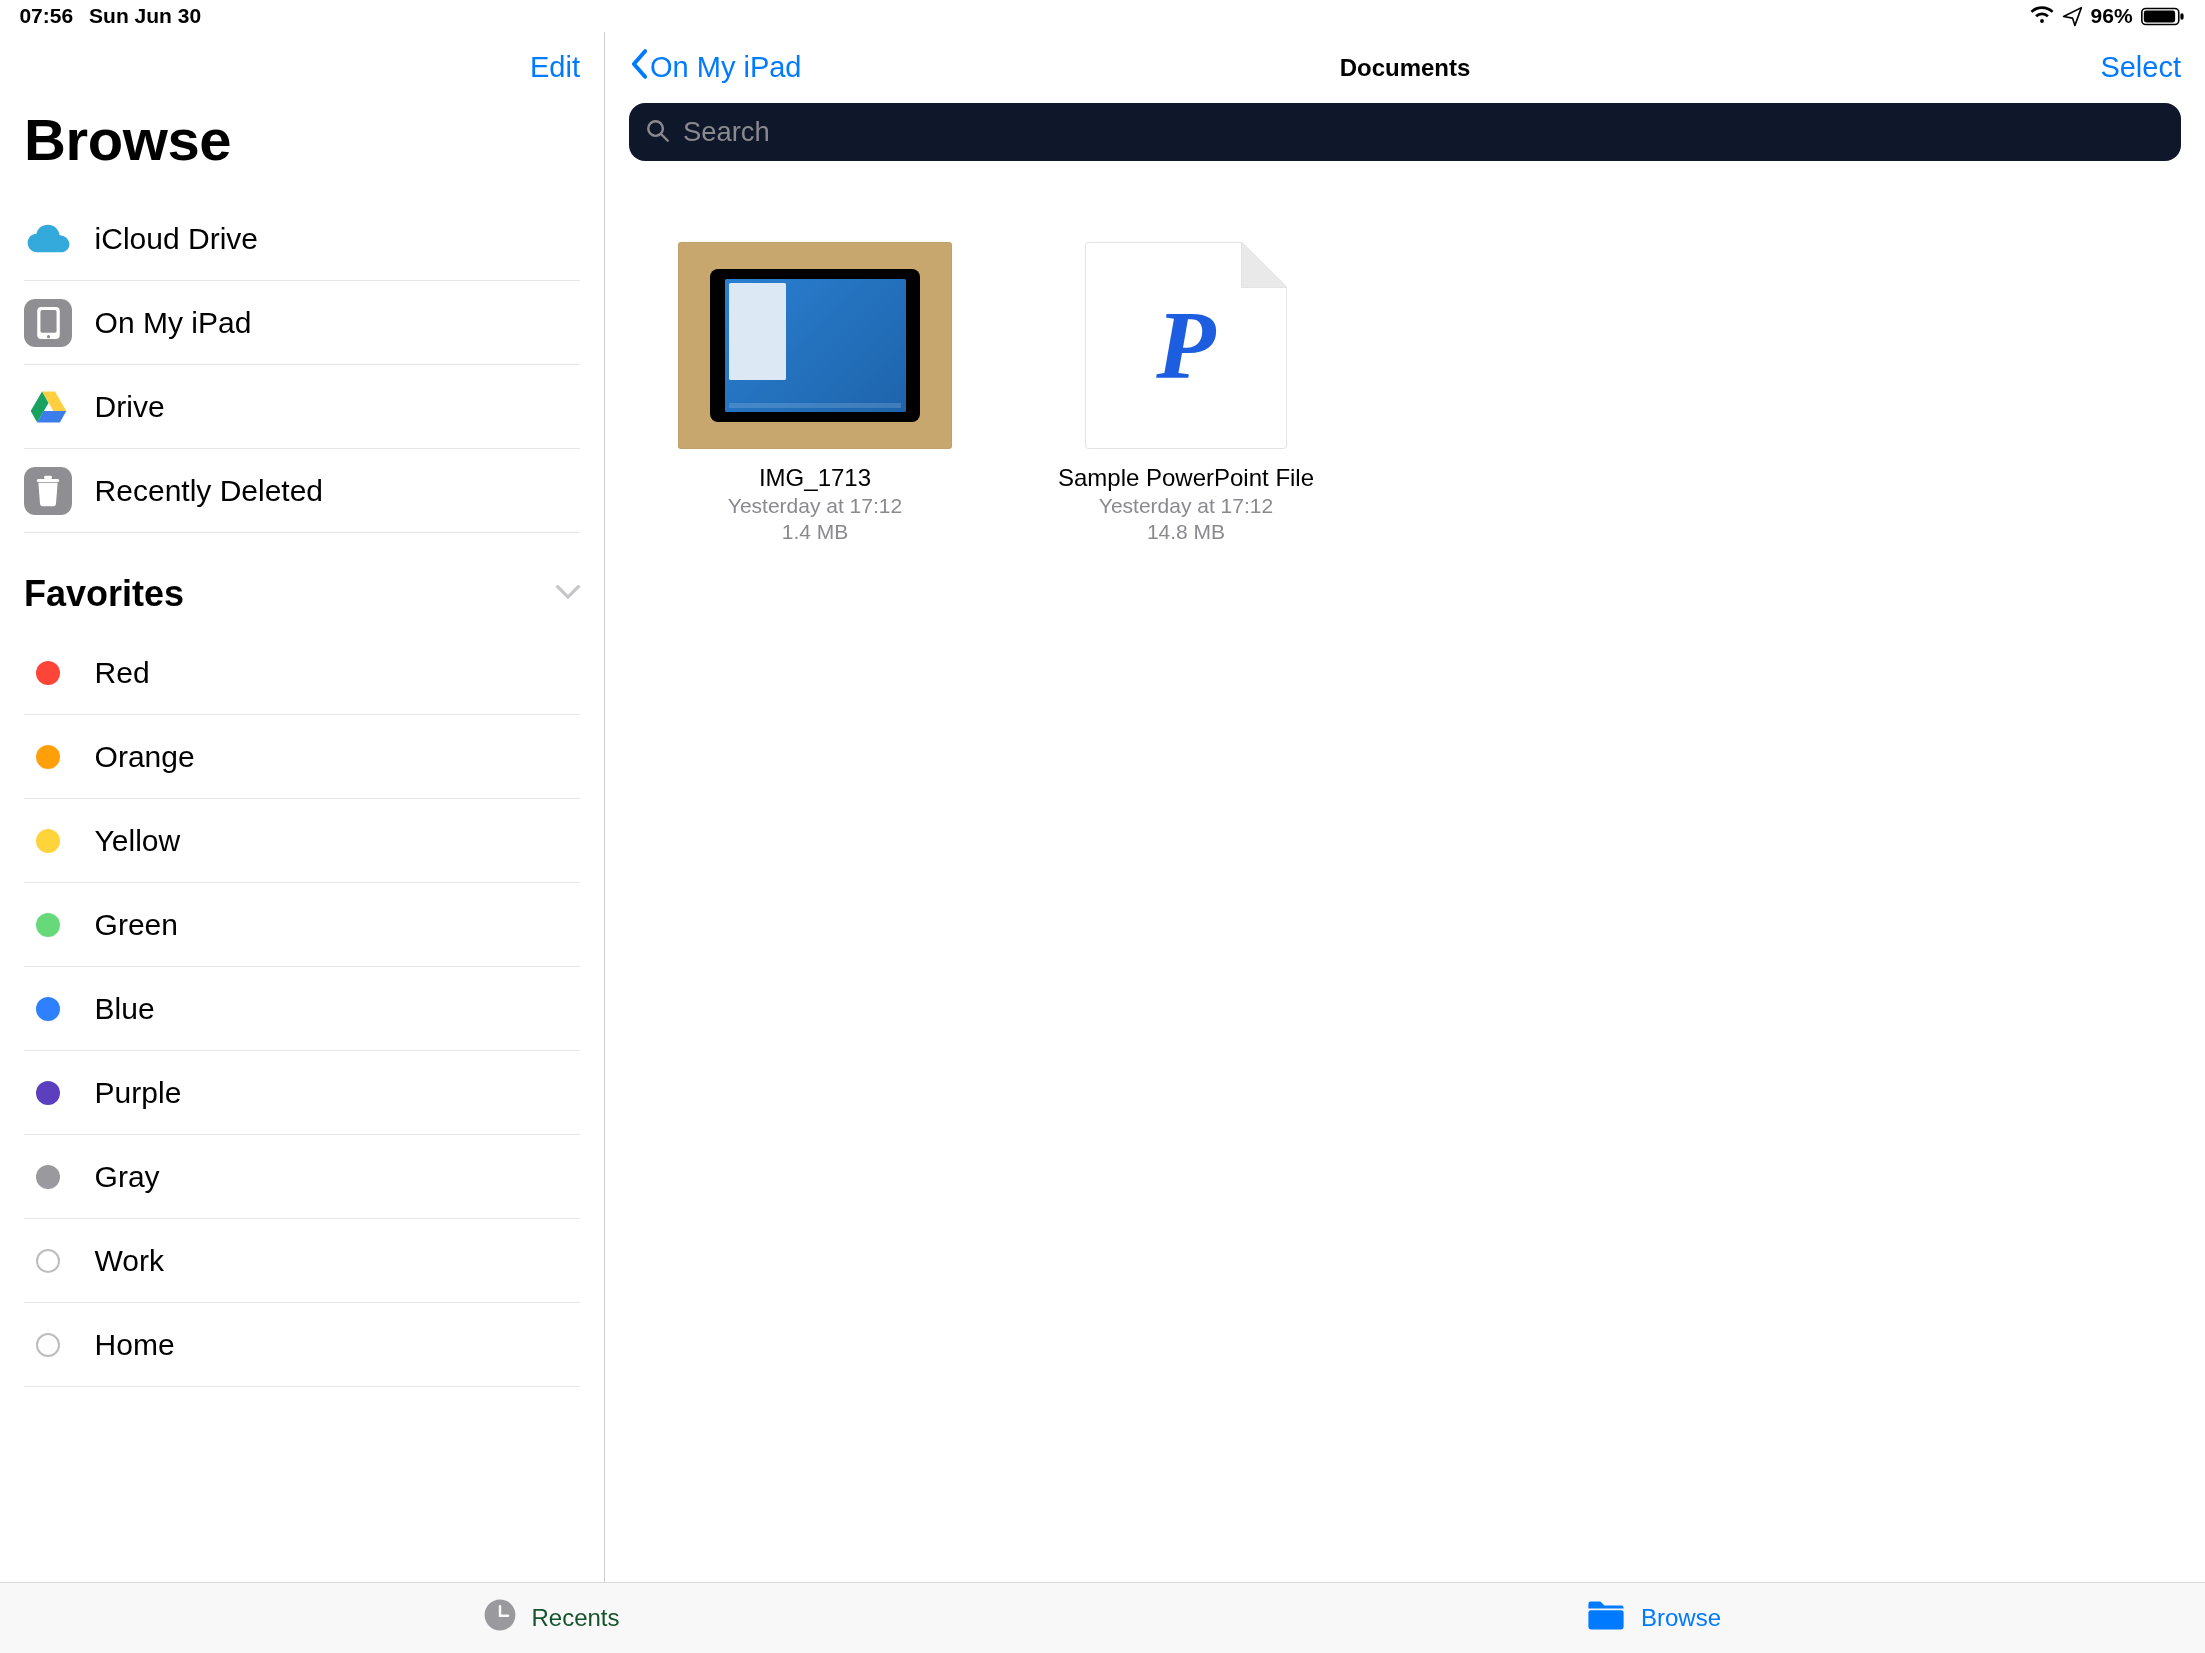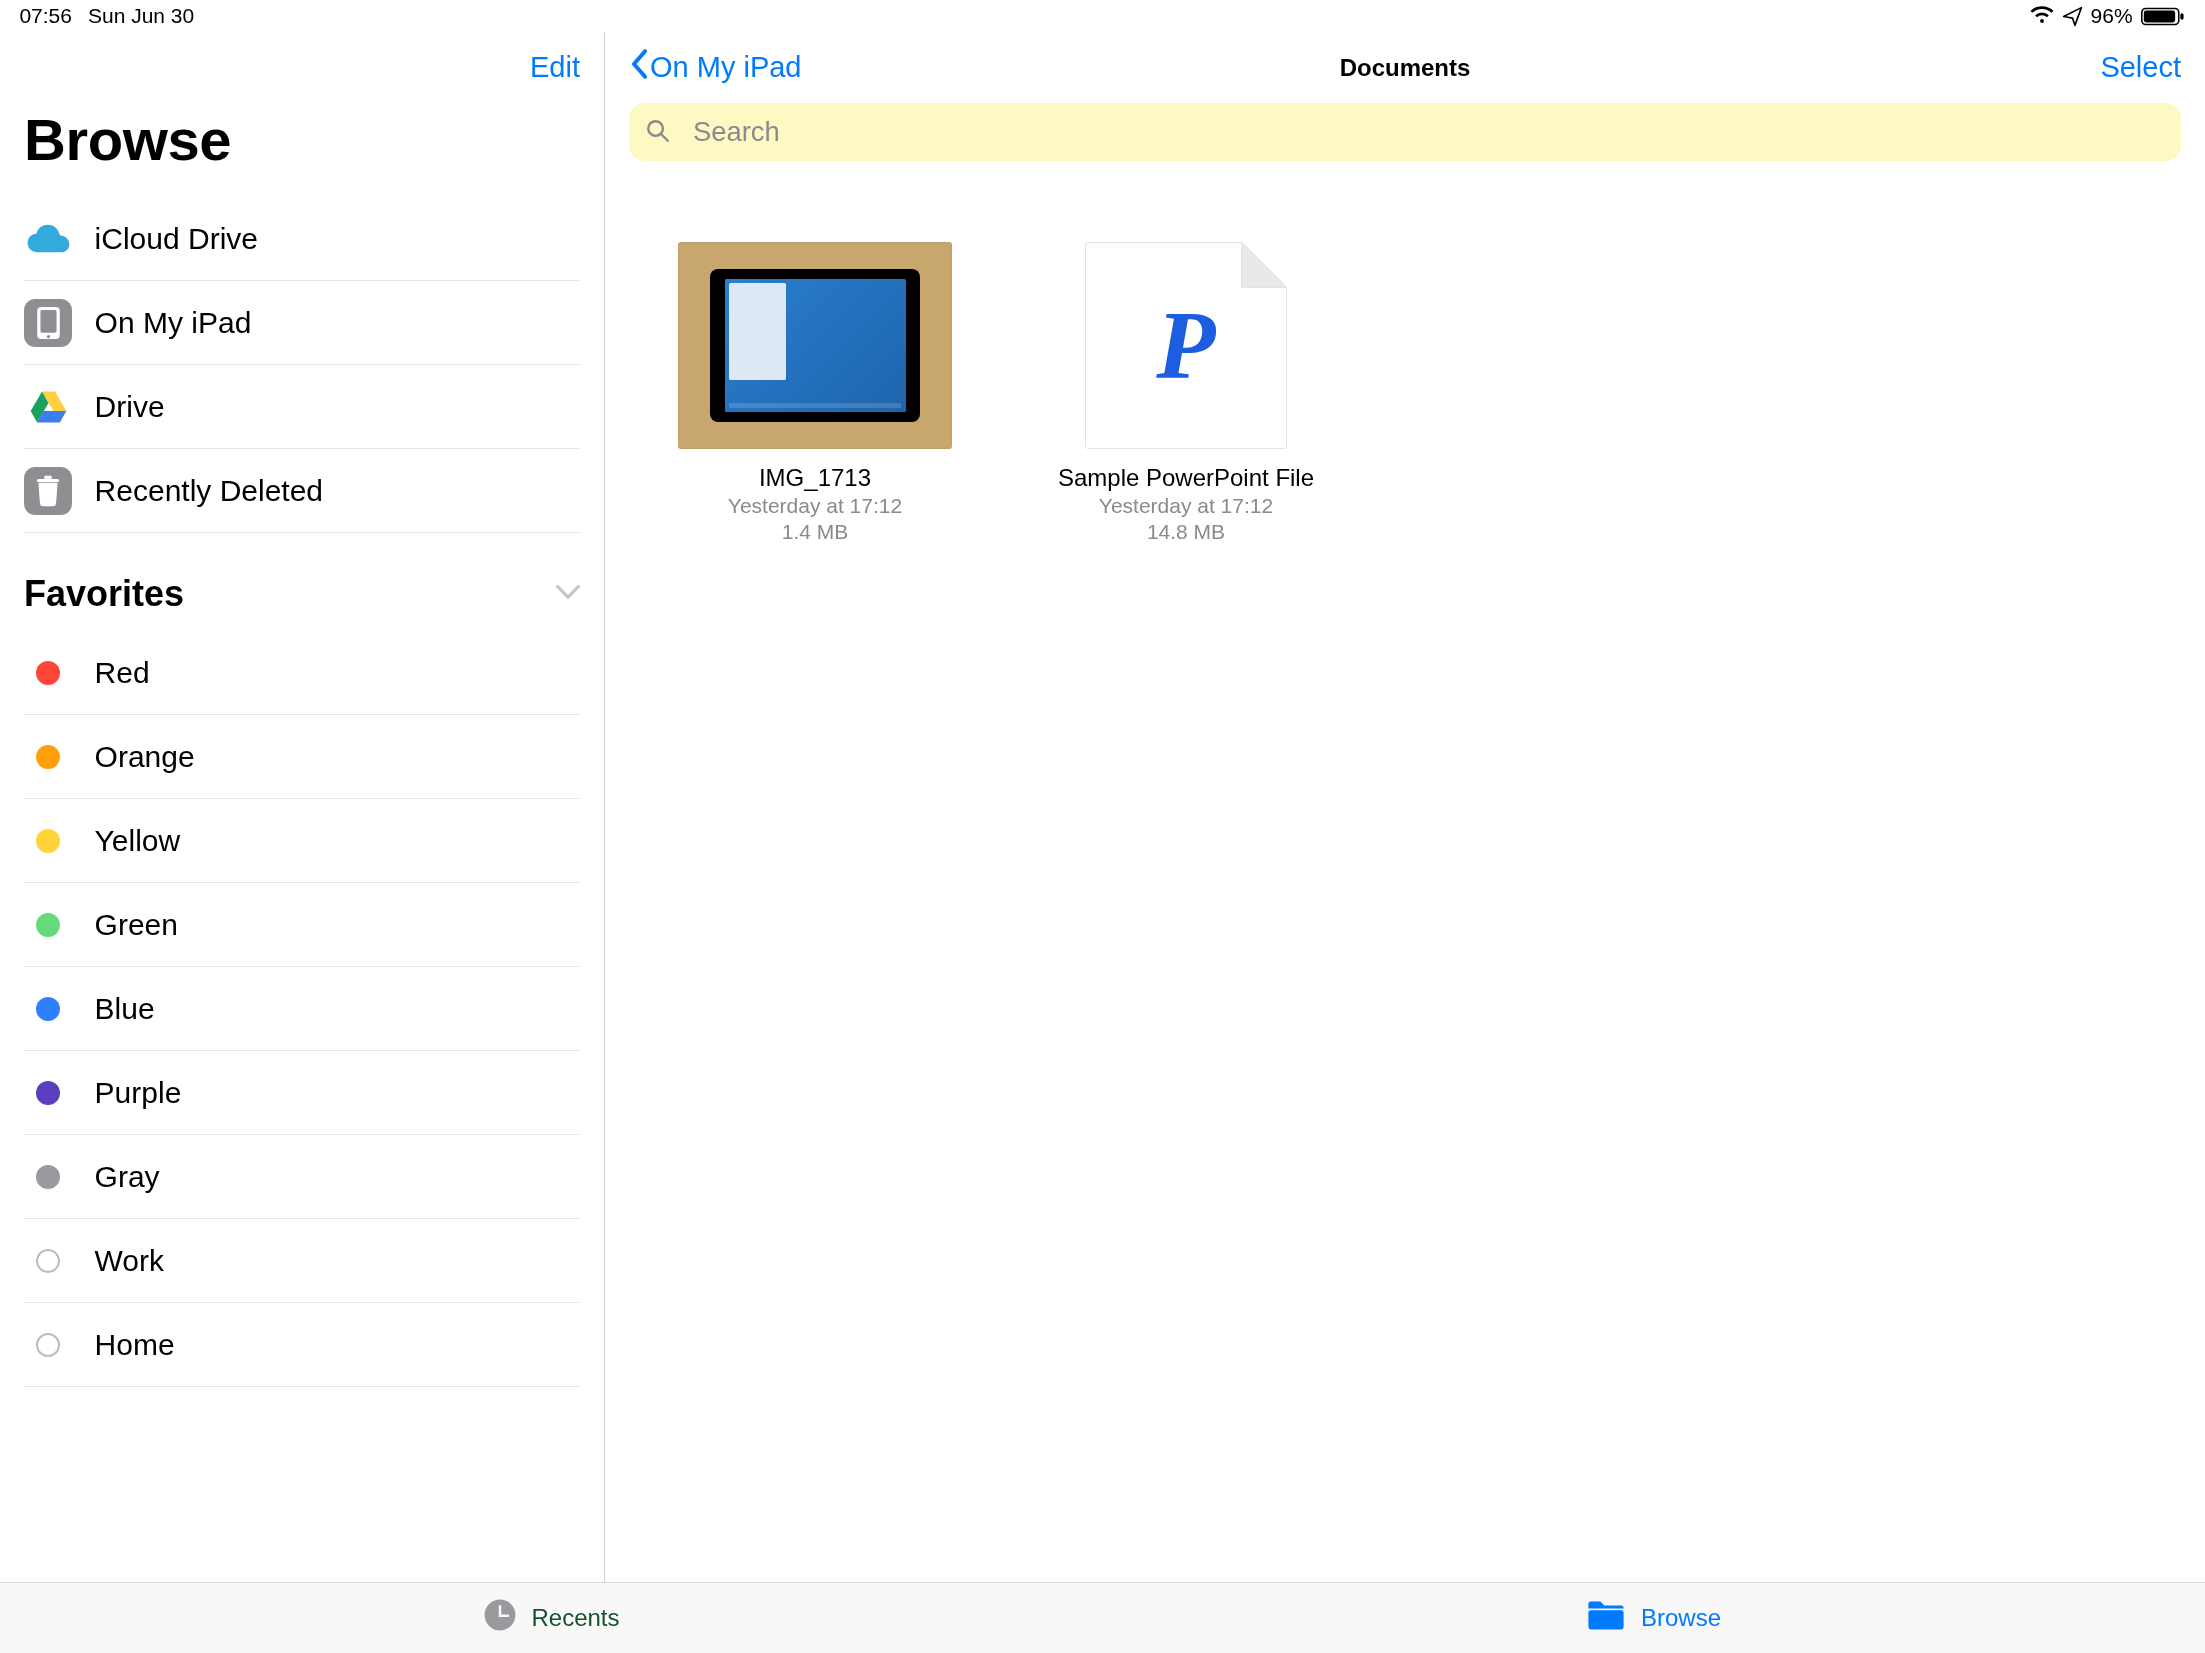--- a/index.html
+++ b/index.html
@@ -12,21 +12,21 @@
     color: #000;
   }
   
   .status-bar {
     position: absolute;
     top: 0; left: 0; right: 0;
     height: 32px;
     display: flex;
     align-items: center;
     font-size: 21px;
-    font-weight: 400;
+    font-weight: 700;
     padding: 0 19.4px;
   }
   .status-left { display: flex; gap: 16px; align-items: center; }
   .status-right { margin-left: auto; display: flex; gap: 8px; align-items: center; }
   .status-right svg { display: block; }
   
   .split {
     position: absolute;
     top: 32px; left: 0; right: 0; bottom: 71px;
     display: flex;
@@ -104,25 +104,25 @@
     position: absolute;
     left: 50%; transform: translateX(-50%);
     font-size: 24px; font-weight: 700;
   }
   .select-btn-wrap { margin-left: auto; }
   .search-wrap { padding: 0 24px 16px; }
   .search-field {
     width: 100%;
     height: 58px;
     border-radius: 16px;
-    background: #fef9c3;
+    background: #0f172a;
     border: none;
     display: flex; align-items: center;
     padding: 0 16px;
-    gap: 22px;
+    gap: 12px;
   }
   .search-field input {
     flex: 1;
     border: none; background: transparent;
     font-size: 27.4px; color: #7f7f84;
     outline: none;
   }
   .search-field input::placeholder { color: #8a8a8e; }
   .grid {
     padding: 65px 73px;

